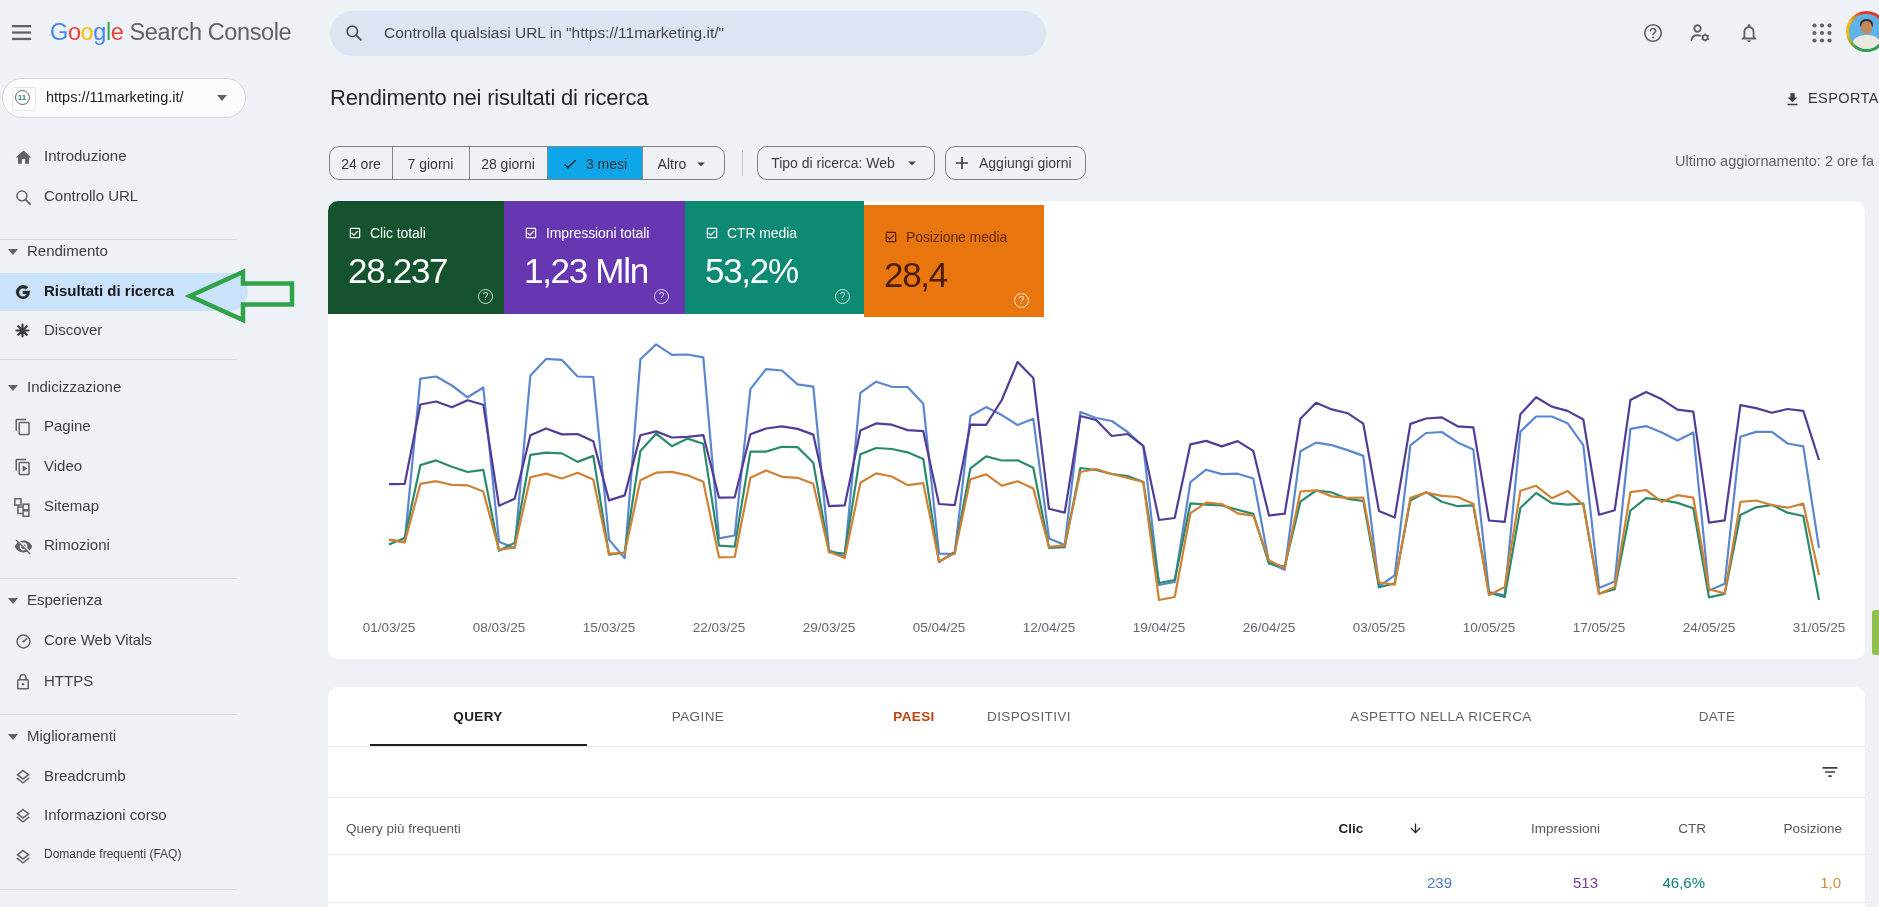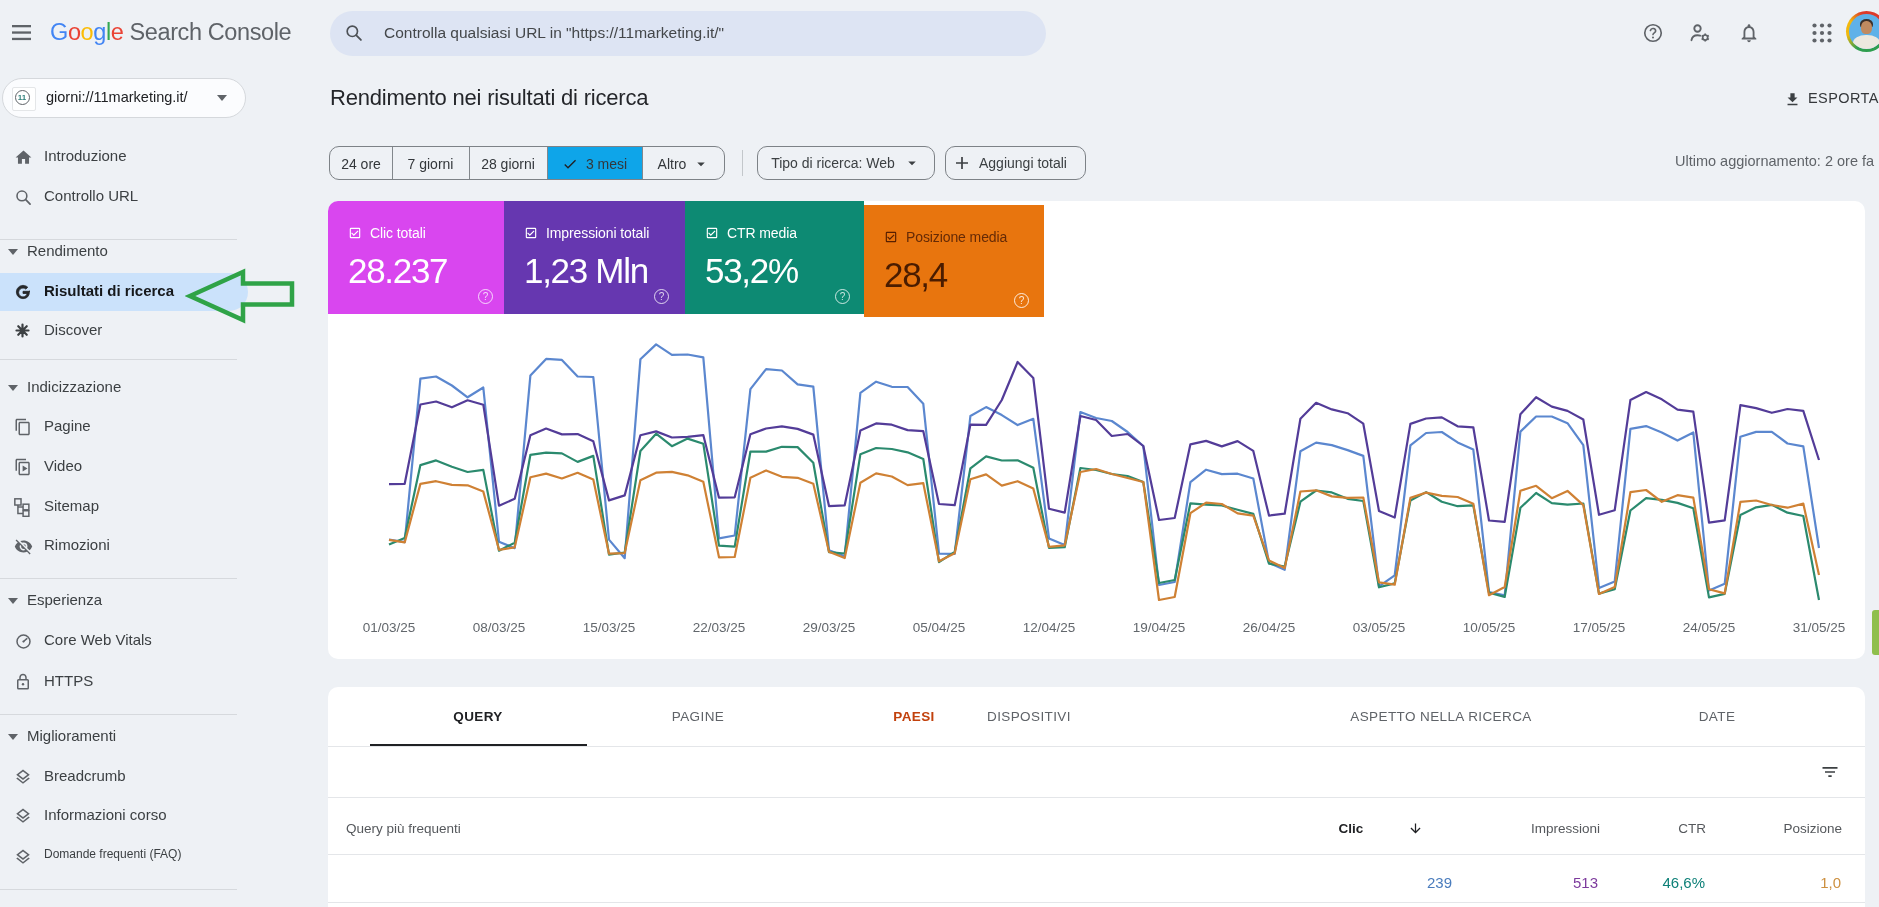--- a/index.html
+++ b/index.html
@@ -50,21 +50,21 @@
   </svg>
 <div style="position:absolute;left:1846px;top:11px;width:41px;height:41px;border-radius:50%;background:conic-gradient(#dd3a2a 0 13%,#2f9e4f 30% 58%,#f2b80c 72% 84%,#dd3a2a 96%)"></div>
 <div style="position:absolute;left:1849px;top:14px;width:35px;height:35px;border-radius:50%;background:#5fb1e8;overflow:hidden">
 <div style="position:absolute;left:11px;top:5px;width:13px;height:10px;border-radius:50% 50% 40% 40%;background:#3a2e28"></div>
 <div style="position:absolute;left:12px;top:7px;width:11px;height:13px;border-radius:46% 46% 42% 42%;background:#c08a60"></div>
 <div style="position:absolute;left:4px;top:21px;width:27px;height:16px;border-radius:48% 48% 0 0;background:#ece8df"></div>
 </div>
 <div style="position:absolute;left:2px;top:78px;width:244px;height:40px;background:#fbfcfe;border:1px solid #d5d8dc;border-radius:20px;box-sizing:border-box"></div>
 <div style="position:absolute;left:12px;top:87px;width:22px;height:22px;background:#fff;border:1px solid #e4e6e8;border-radius:2px"></div>
 <div style="position:absolute;left:14.5px;top:89.5px;width:15px;height:15px;border:1.3px solid #5f6368;border-radius:50%;box-sizing:border-box;font-size:8px;color:#31817c;text-align:center;line-height:13px;font-weight:700">11</div>
-<div style="position:absolute;left:46px;top:89px;font-size:14.5px;font-weight:500;color:#202124">giorni://11marketing.it/</div>
+<div style="position:absolute;left:46px;top:89px;font-size:14.5px;font-weight:500;color:#202124">https://11marketing.it/</div>
 <svg width="10" height="6" viewBox="0 0 10 6" style="position:absolute;left:217px;top:95px">
     <path d="M0 0l5 6 5-6z" fill="#5f6368"></path>
   </svg>
 <div style="position:absolute;left:14px;top:148px;width:18px;height:18px"><svg width="19" height="19" viewBox="0 0 24 24" style="">
       <path d="M10 20v-6h4v6h5v-8h3L12 3 2 12h3v8z" fill="#5f6368"></path>
     </svg></div>
 <div style="position:absolute;left:44px;top:147px;font-size:15px;color:#3c4043;font-weight:400;white-space:nowrap">Introduzione</div>
 <div style="position:absolute;left:14px;top:188px;width:18px;height:18px"><svg width="19" height="19" viewBox="0 0 24 24" style="">
       <circle cx="10" cy="10" r="6.2" fill="none" stroke="#5f6368" stroke-width="2"></circle>
       <path d="M14.8 14.8 20.3 20.3" stroke="#5f6368" stroke-width="2.2" stroke-linecap="round"></path>
@@ -187,25 +187,25 @@
 <div style="position:absolute;left:757px;top:146px;width:178px;height:34px;border:1px solid #7d8287;border-radius:10px;box-sizing:border-box;display:flex;align-items:center;justify-content:center">
     <span style="font-size:14px;color:#3c4043">Tipo di ricerca: Web</span>
     <svg width="18" height="18" viewBox="0 0 24 24" style="margin-left:8px">
       <path d="M7 10l5 5 5-5z" fill="#3c4043"></path>
     </svg>
   </div>
 <div style="position:absolute;left:945px;top:146px;width:141px;height:34px;border:1px solid #7d8287;border-radius:10px;box-sizing:border-box;display:flex;align-items:center">
     <svg width="14" height="14" viewBox="0 0 14 14" style="margin-left:9px">
       <path d="M7 1v12M1 7h12" stroke="#3c4043" stroke-width="1.7"></path>
     </svg>
-    <span style="font-size:14px;color:#3c4043;margin-left:10px">Aggiungi totali</span>
+    <span style="font-size:14px;color:#3c4043;margin-left:10px">Aggiungi giorni</span>
   </div>
 <div style="position:absolute;left:1675px;top:153px;font-size:14.5px;color:#5f6368;white-space:nowrap">Ultimo aggiornamento: 2 ore fa</div>
 <div style="position:absolute;left:328px;top:201px;width:1537px;height:458px;background:#fff;border-radius:10px;overflow:hidden">
-<div style="position:absolute;left:0px;top:0;width:180px;height:113px;background:#d946ef">
+<div style="position:absolute;left:0px;top:0;width:180px;height:113px;background:#14532d">
 <svg width="14" height="14" viewBox="0 0 24 24" style="position:absolute;left:20px;top:25px">
         <path d="M19 3H5a2 2 0 0 0-2 2v14a2 2 0 0 0 2 2h14a2 2 0 0 0 2-2V5a2 2 0 0 0-2-2zm0 16H5V5h14z" fill="#fff"></path>
         <path d="M10 14.2 6.8 11l-1.4 1.4L10 17l8-8-1.4-1.4z" fill="#fff"></path>
       </svg>
 <div style="position:absolute;left:42px;top:24px;font-size:14px;letter-spacing:-.1px;color:#fff;white-space:nowrap">Clic totali</div>
 <div style="position:absolute;left:20px;top:50px;font-size:35px;letter-spacing:-1.3px;color:#fff;white-space:nowrap">28.237</div>
 <div style="position:absolute;left:150px;top:88px;width:13px;height:13px;border:1.4px solid rgba(255,255,255,.78);border-radius:50%;color:rgba(255,255,255,.78);font-size:10px;text-align:center;line-height:13px">?</div>
 </div>
     <div style="position:absolute;left:176px;top:0;width:181px;height:113px;background:#6637b0">
 <svg width="14" height="14" viewBox="0 0 24 24" style="position:absolute;left:20px;top:25px">

